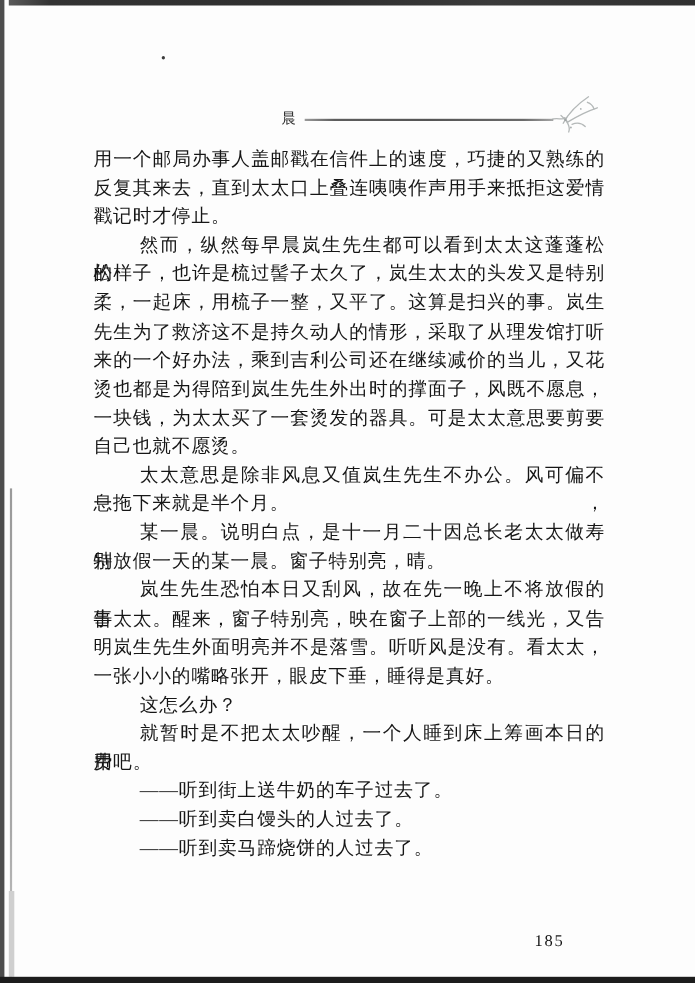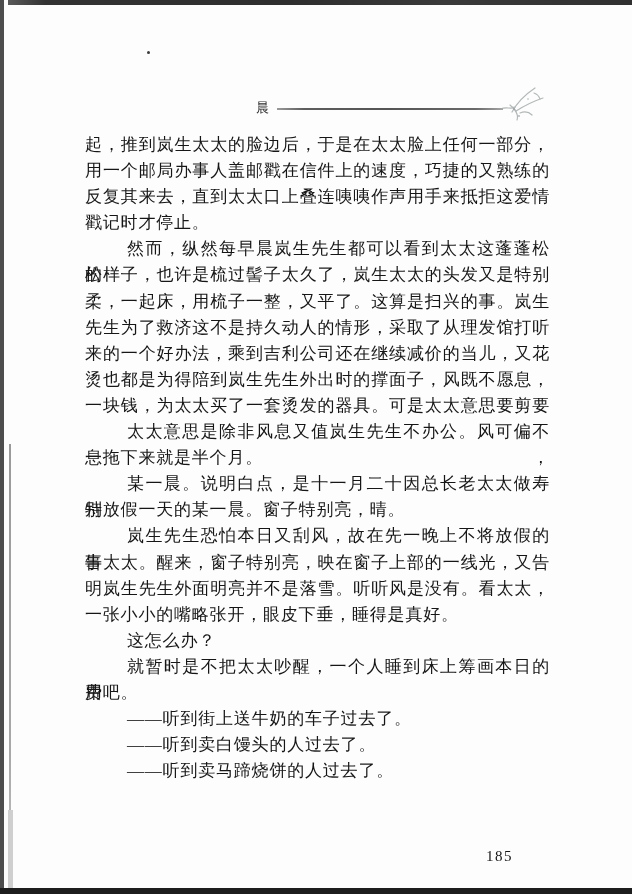--- a/index.html
+++ b/index.html
@@ -133,31 +133,31 @@
       <path d="M36 8 c 3 1, 5 3, 6 6"></path>
     </g>
     <g fill="#9aa0a0" opacity="0.8">
       <circle cx="16" cy="24" r="1.1"></circle>
       <circle cx="21" cy="31" r="0.9"></circle>
       <circle cx="30" cy="14" r="0.8"></circle>
     </g>
   </svg>
 
   <div class="body-text">
-      <div class="line fill">起，推到岚生太太的脸边后，于是在太太脸上任何一部分，</div>
       <div class="line fill">用一个邮局办事人盖邮戳在信件上的速度，巧捷的又熟练的</div>
       <div class="line fill">反复其来去，直到太太口上叠连咦咦作声用手来抵拒这爱情</div>
       <div class="line">戳记时才停止。</div>
       <div class="line indent fill">然而，纵然每早晨岚生先生都可以看到太太这蓬蓬松松</div>
       <div class="line fill">的样子，也许是梳过髻子太久了，岚生太太的头发又是特别</div>
       <div class="line fill">柔，一起床，用梳子一整，又平了。这算是扫兴的事。岚生</div>
       <div class="line fill">先生为了救济这不是持久动人的情形，采取了从理发馆打听</div>
       <div class="line fill">来的一个好办法，乘到吉利公司还在继续减价的当儿，又花</div>
       <div class="line fill">烫也都是为得陪到岚生先生外出时的撑面子，风既不愿息，</div>
       <div class="line fill">一块钱，为太太买了一套烫发的器具。可是太太意思要剪要</div>
+      <div class="line">自己也就不愿烫。</div>
       <div class="line indent fill">太太意思是除非风息又值岚生先生不办公。风可偏不息，</div>
       <div class="line">一拖下来就是半个月。</div>
       <div class="line indent fill">某一晨。说明白点，是十一月二十因总长老太太做寿特</div>
       <div class="line">别放假一天的某一晨。窗子特别亮，晴。</div>
       <div class="line indent fill">岚生先生恐怕本日又刮风，故在先一晚上不将放假的事</div>
       <div class="line fill">告太太。醒来，窗子特别亮，映在窗子上部的一线光，又告</div>
       <div class="line fill">明岚生先生外面明亮并不是落雪。听听风是没有。看太太，</div>
       <div class="line">一张小小的嘴略张开，眼皮下垂，睡得是真好。</div>
       <div class="line indent">这怎么办？</div>
       <div class="line indent fill">就暂时是不把太太吵醒，一个人睡到床上筹画本日的用</div>

